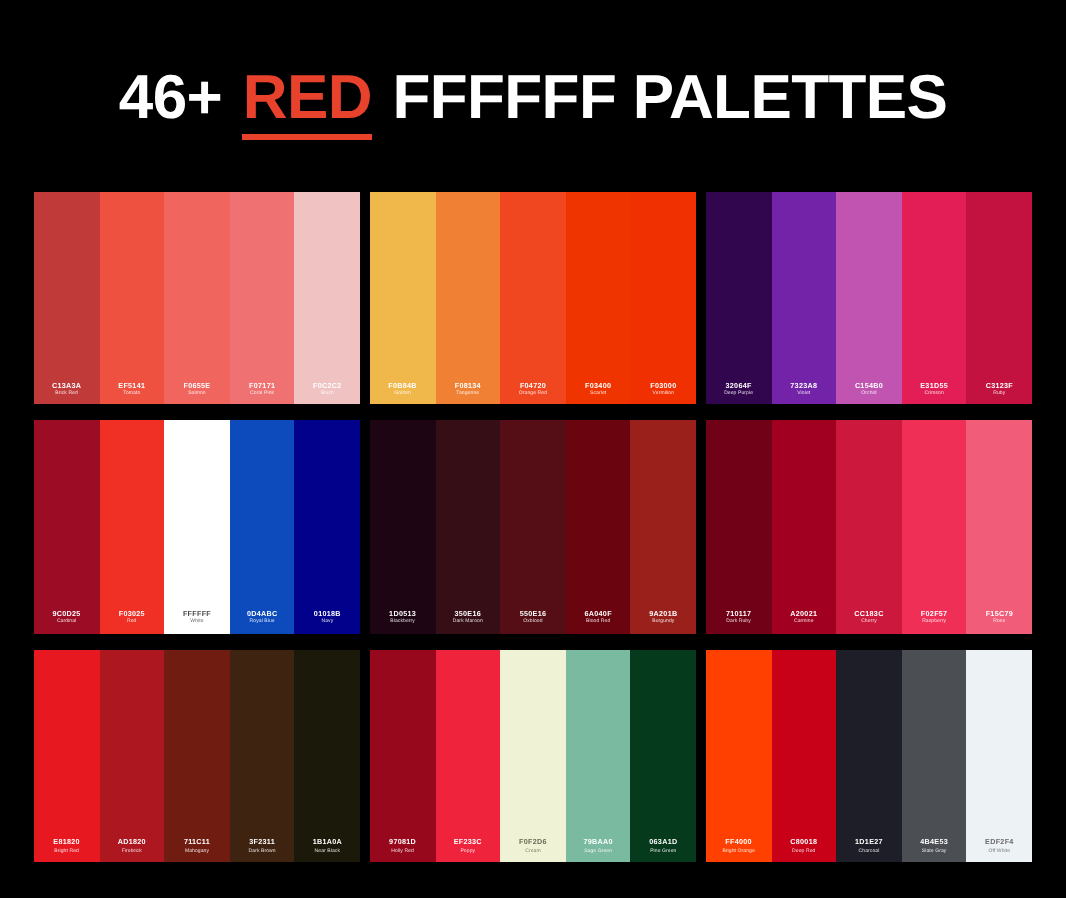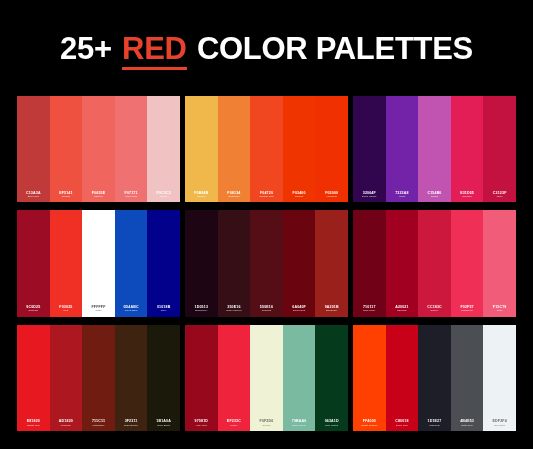--- a/index.html
+++ b/index.html
@@ -97,21 +97,21 @@
     font-family: "Liberation Sans", sans-serif;
   }
 </style>
 </head>
 <body>
 
 <div class="poster">
 
   <div class="title-bar">
     <div class="title">
-      <span>25+ </span><span class="accent">RED</span><span> COLOR PALETTES</span>
+      <span>46+ </span><span class="accent">RED</span><span> FFFFFF PALETTES</span>
     </div>
   </div>
 
   <div class="grid" id="palette-grid">
       <div class="grid-row">
         <div class="palette">
           <div class="swatch" style="background: rgb(193, 58, 58);">
             <div class="swatch-hex" style="color: rgb(255, 255, 255);">C13A3A</div>
             <div class="swatch-name" style="color: rgb(255, 255, 255);">Brick Red</div>
           </div>

